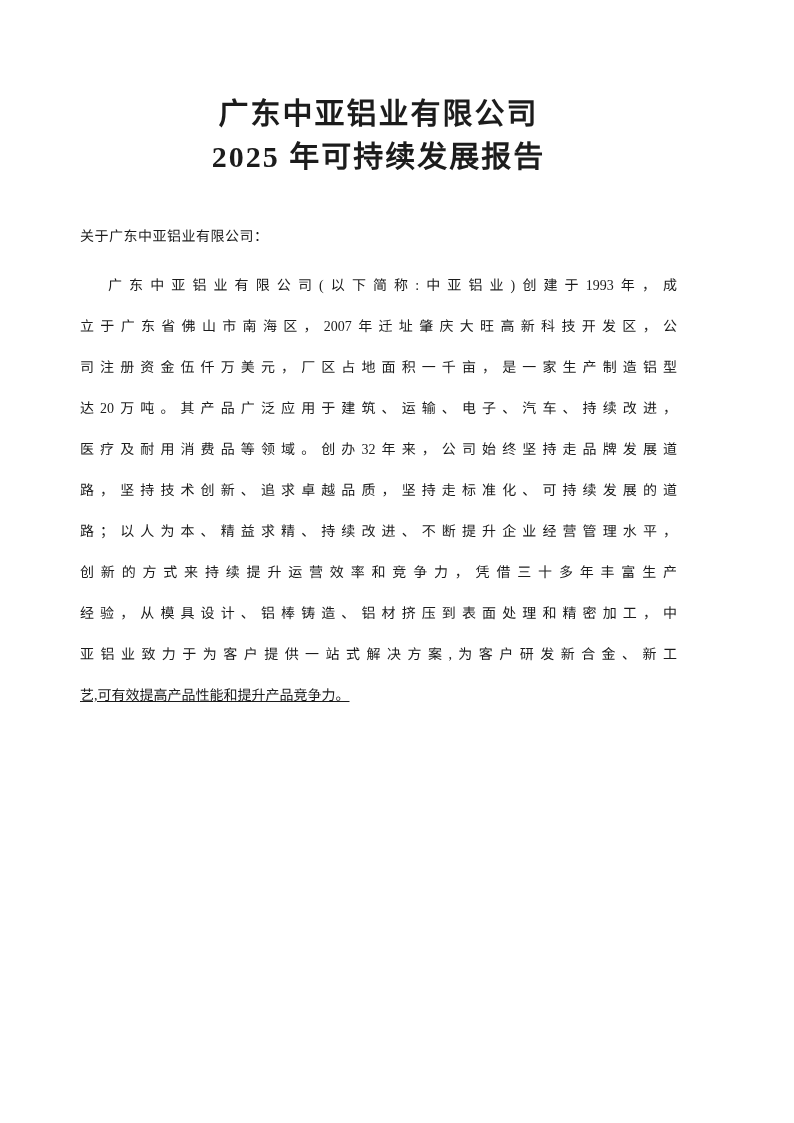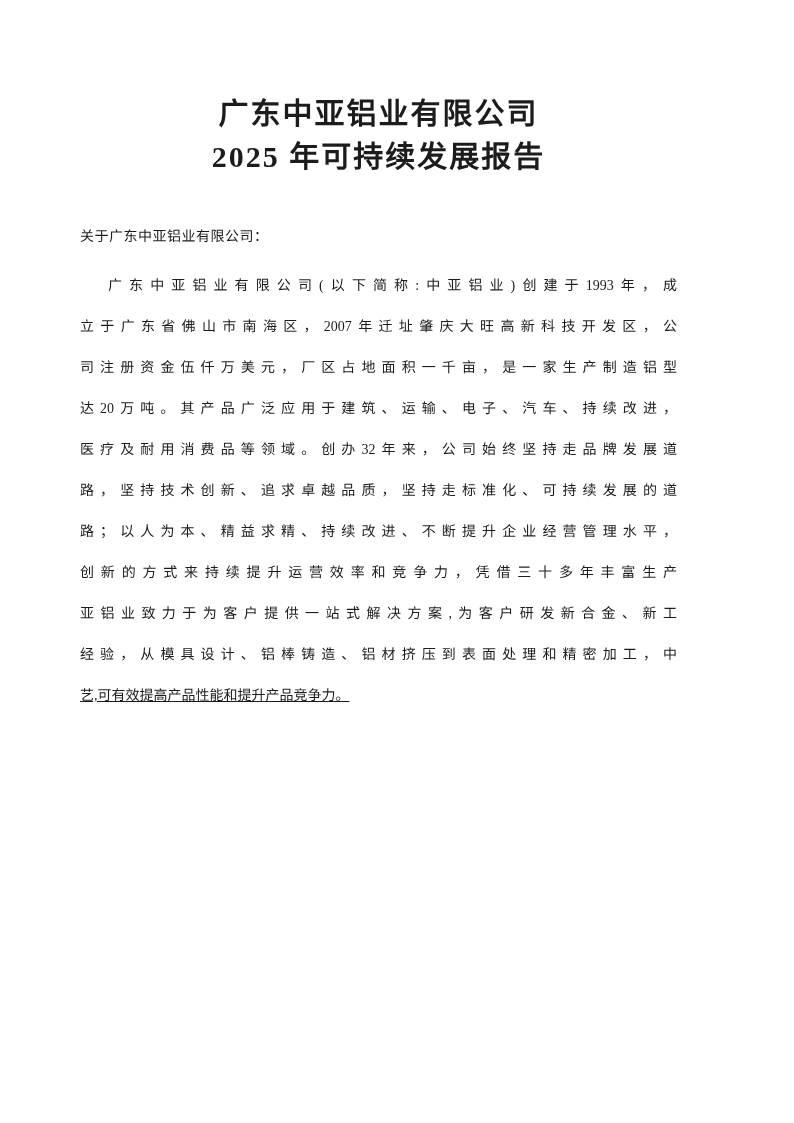--- a/index.html
+++ b/index.html
@@ -77,21 +77,21 @@
 
       <div>
         <div class="line indent">广东中亚铝业有限公司(以下简称:中亚铝业)创建于1993年，成</div>
         <div class="line">立于广东省佛山市南海区，2007年迁址肇庆大旺高新科技开发区，公</div>
         <div class="line">司注册资金伍仟万美元，厂区占地面积一千亩，是一家生产制造铝型</div>
         <div class="line">达20万吨。其产品广泛应用于建筑、运输、电子、汽车、持续改进，</div>
         <div class="line">医疗及耐用消费品等领域。创办32年来，公司始终坚持走品牌发展道</div>
         <div class="line">路，坚持技术创新、追求卓越品质，坚持走标准化、可持续发展的道</div>
         <div class="line">路；以人为本、精益求精、持续改进、不断提升企业经营管理水平，</div>
         <div class="line">创新的方式来持续提升运营效率和竞争力，凭借三十多年丰富生产</div>
+        <div class="line">经验，从模具设计、铝棒铸造、铝材挤压到表面处理和精密加工，中</div>
         <div class="line">亚铝业致力于为客户提供一站式解决方案,为客户研发新合金、新工</div>
-        <div class="line">经验，从模具设计、铝棒铸造、铝材挤压到表面处理和精密加工，中</div>
         <div class="line plain">艺,可有效提高产品性能和提升产品竞争力。</div>
       </div>
 
 
     </div>
   </div>
 </div>
 
 </body></html>

